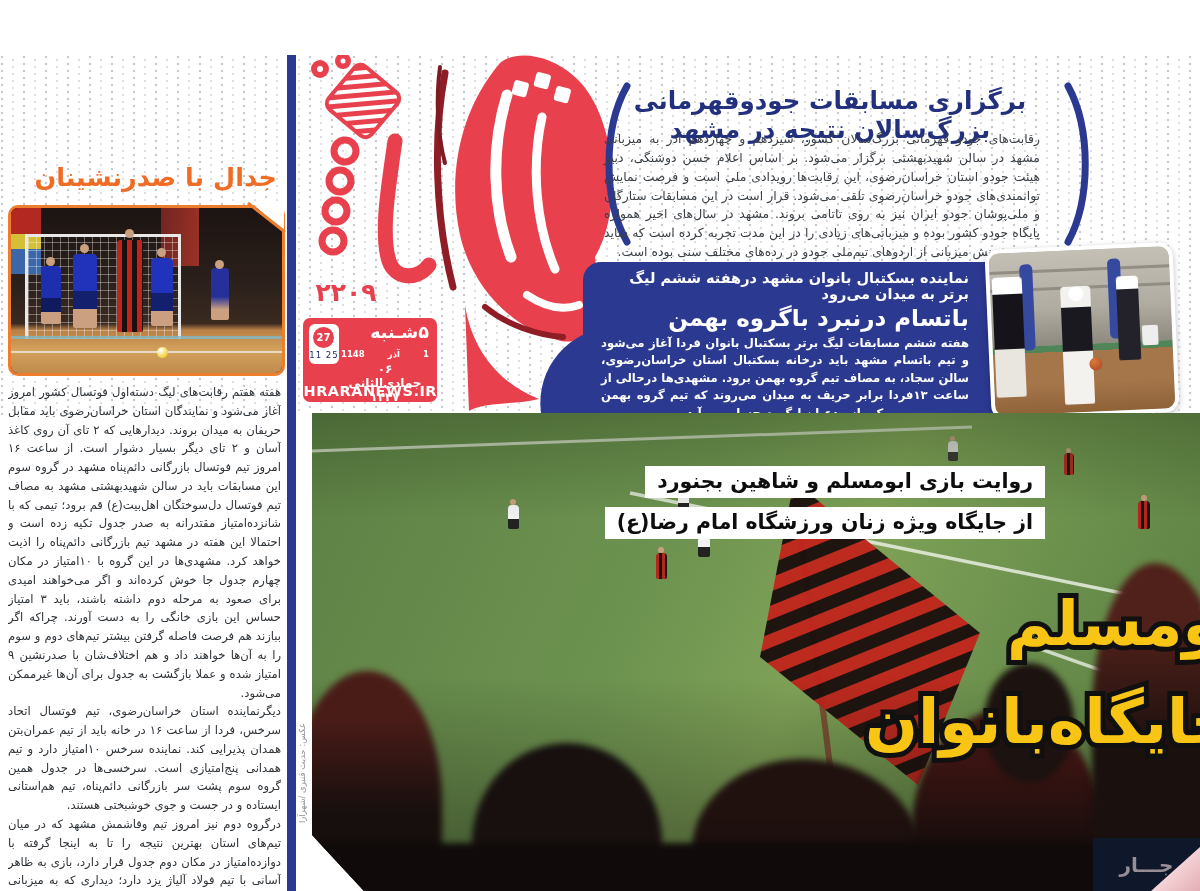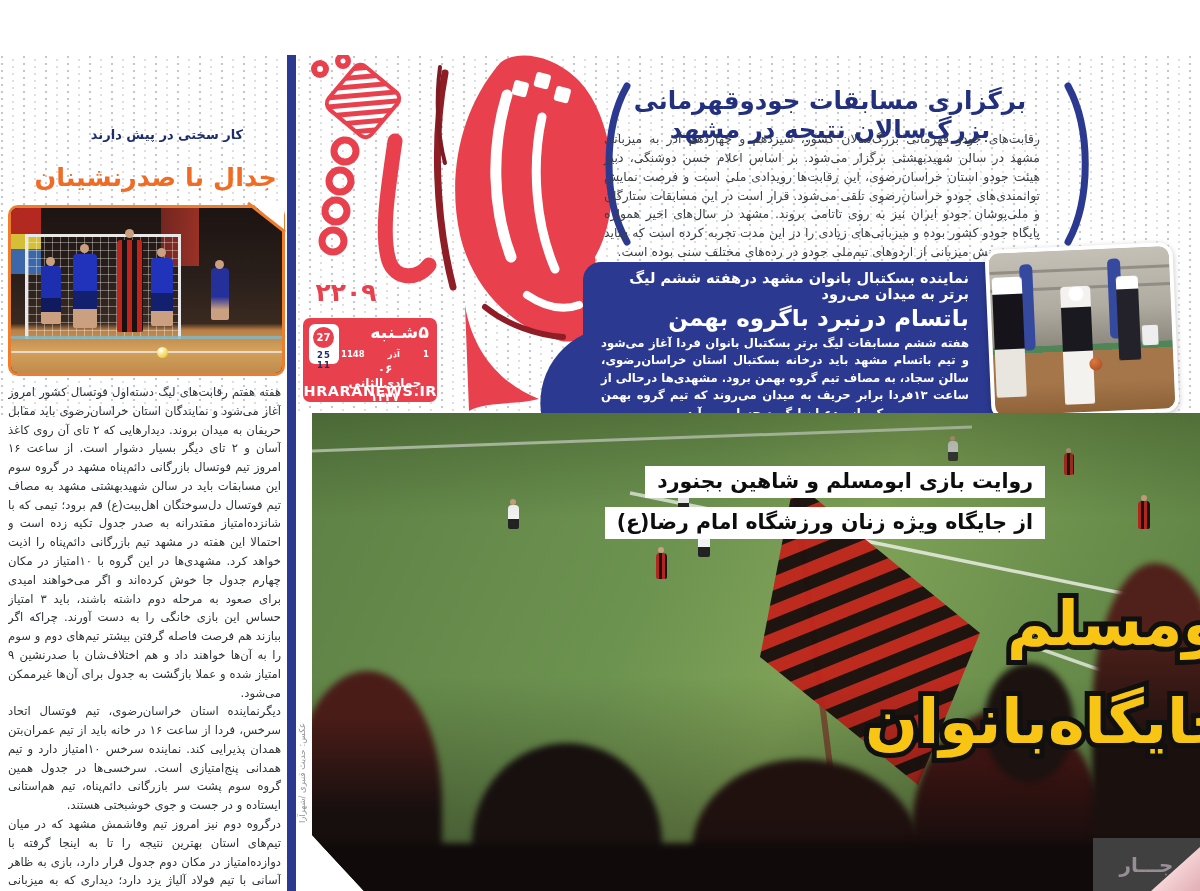--- a/index.html
+++ b/index.html
@@ -44,21 +44,21 @@
   
   .issue{left:298px;top:278px;width:96px;direction:rtl;text-align:center;color:#e8404d;
     font-weight:bold;font-size:25px;letter-spacing:9px;}
   .datebox{left:303px;top:318px;width:134px;height:84px;background:#e8404d;border-radius:7px;
     color:#fff;direction:rtl;overflow:hidden;}
   .db-week{position:absolute;right:8px;top:4px;font-weight:bold;font-size:17.5px;letter-spacing:1px;}
   .db-cal{position:absolute;left:6px;top:6px;width:30px;height:40px;background:#fff;border-radius:6px;}
   .db-cal-day{position:absolute;left:4px;top:3px;width:21px;height:21px;border-radius:50%;background:#e8404d;
     color:#fff;font-size:10px;font-weight:bold;text-align:center;line-height:21px;}
   .db-cal-sm{position:absolute;left:0;top:26px;width:30px;text-align:center;color:#1d2c6b;
-    font-size:8.5px;font-weight:bold;letter-spacing:1px;}
+    font-size:8.5px;font-weight:normal;letter-spacing:1px;}
   .db-d1{position:absolute;right:8px;top:31px;width:88px;display:flex;justify-content:space-between;
     font-size:8.5px;font-weight:bold;}
   .db-d2{position:absolute;right:8px;top:44px;width:88px;text-align:center;font-size:12px;font-weight:bold;}
   .db-site{position:absolute;left:0;bottom:3px;width:100%;text-align:center;font-size:14.5px;
     font-weight:bold;letter-spacing:.5px;font-family:"DejaVu Sans",sans-serif;}
 
   
   .judo-head{left:620px;top:86px;width:420px;text-align:center;direction:rtl;color:#22307e;
     font-weight:bold;font-size:24.5px;letter-spacing:-0.5px;}
   .judo-body{left:604px;top:130px;width:436px;direction:rtl;text-align:justify;text-align-last:center;
@@ -89,37 +89,36 @@
   .sil{position:absolute;filter:blur(3px);}
   .cap-strip{left:296px;top:413px;width:16px;height:478px;background:#fff;}
   .cap-text{position:absolute;left:1px;top:280px;width:14px;height:160px;
     writing-mode:vertical-rl;transform:rotate(180deg);direction:rtl;
     color:#8f8f96;font-size:8.5px;text-align:center;}
   .wk-line{position:absolute;right:155px;background:#fff;color:#0d0d0d;font-weight:bold;
     font-size:20.5px;direction:rtl;padding:3px 12px 5px 12px;white-space:nowrap;}
   .headline-svg{left:312px;top:413px;width:888px;height:478px;pointer-events:none;}
 
   
-  .foot-mark{left:1093px;top:838px;width:107px;height:53px;background:#404040;
+  .foot-mark{left:1093px;top:838px;width:107px;height:53px;background:#0f172a;
     display:flex;align-items:center;justify-content:center;}
   .foot-mark span{color:#988e96;font-weight:bold;font-size:20px;letter-spacing:1px;direction:rtl;}
   .fold{left:1151px;top:847px;width:49px;height:44px;
     background:linear-gradient(135deg,#ffffff 10%,#f3cfd2 55%,#e2aeb5 100%);
     clip-path:polygon(100% 0,100% 100%,0 100%);box-shadow:-2px -2px 4px rgba(0,0,0,.25);}
 </style>
 </head>
 <body>
 
 <div class="page">
 
   <div class="abs dots"></div>
   <div class="abs blue-bar"></div>
 
   <div class="abs lc-kicker">
-    <div class="l2">کار سختی در پیش دارند</div>
   </div>
   <div class="abs lc-head">جدال با صدرنشینان</div>
 
   <div class="abs lc-photo">
     <div class="abs fp-bg"></div>
     <div class="abs fp-adL"></div>
     <div class="abs fp-adR"></div>
     <div class="abs fp-goal"></div>
     <div class="abs fp-line1"></div>
     <div class="abs fp-line2"></div>

